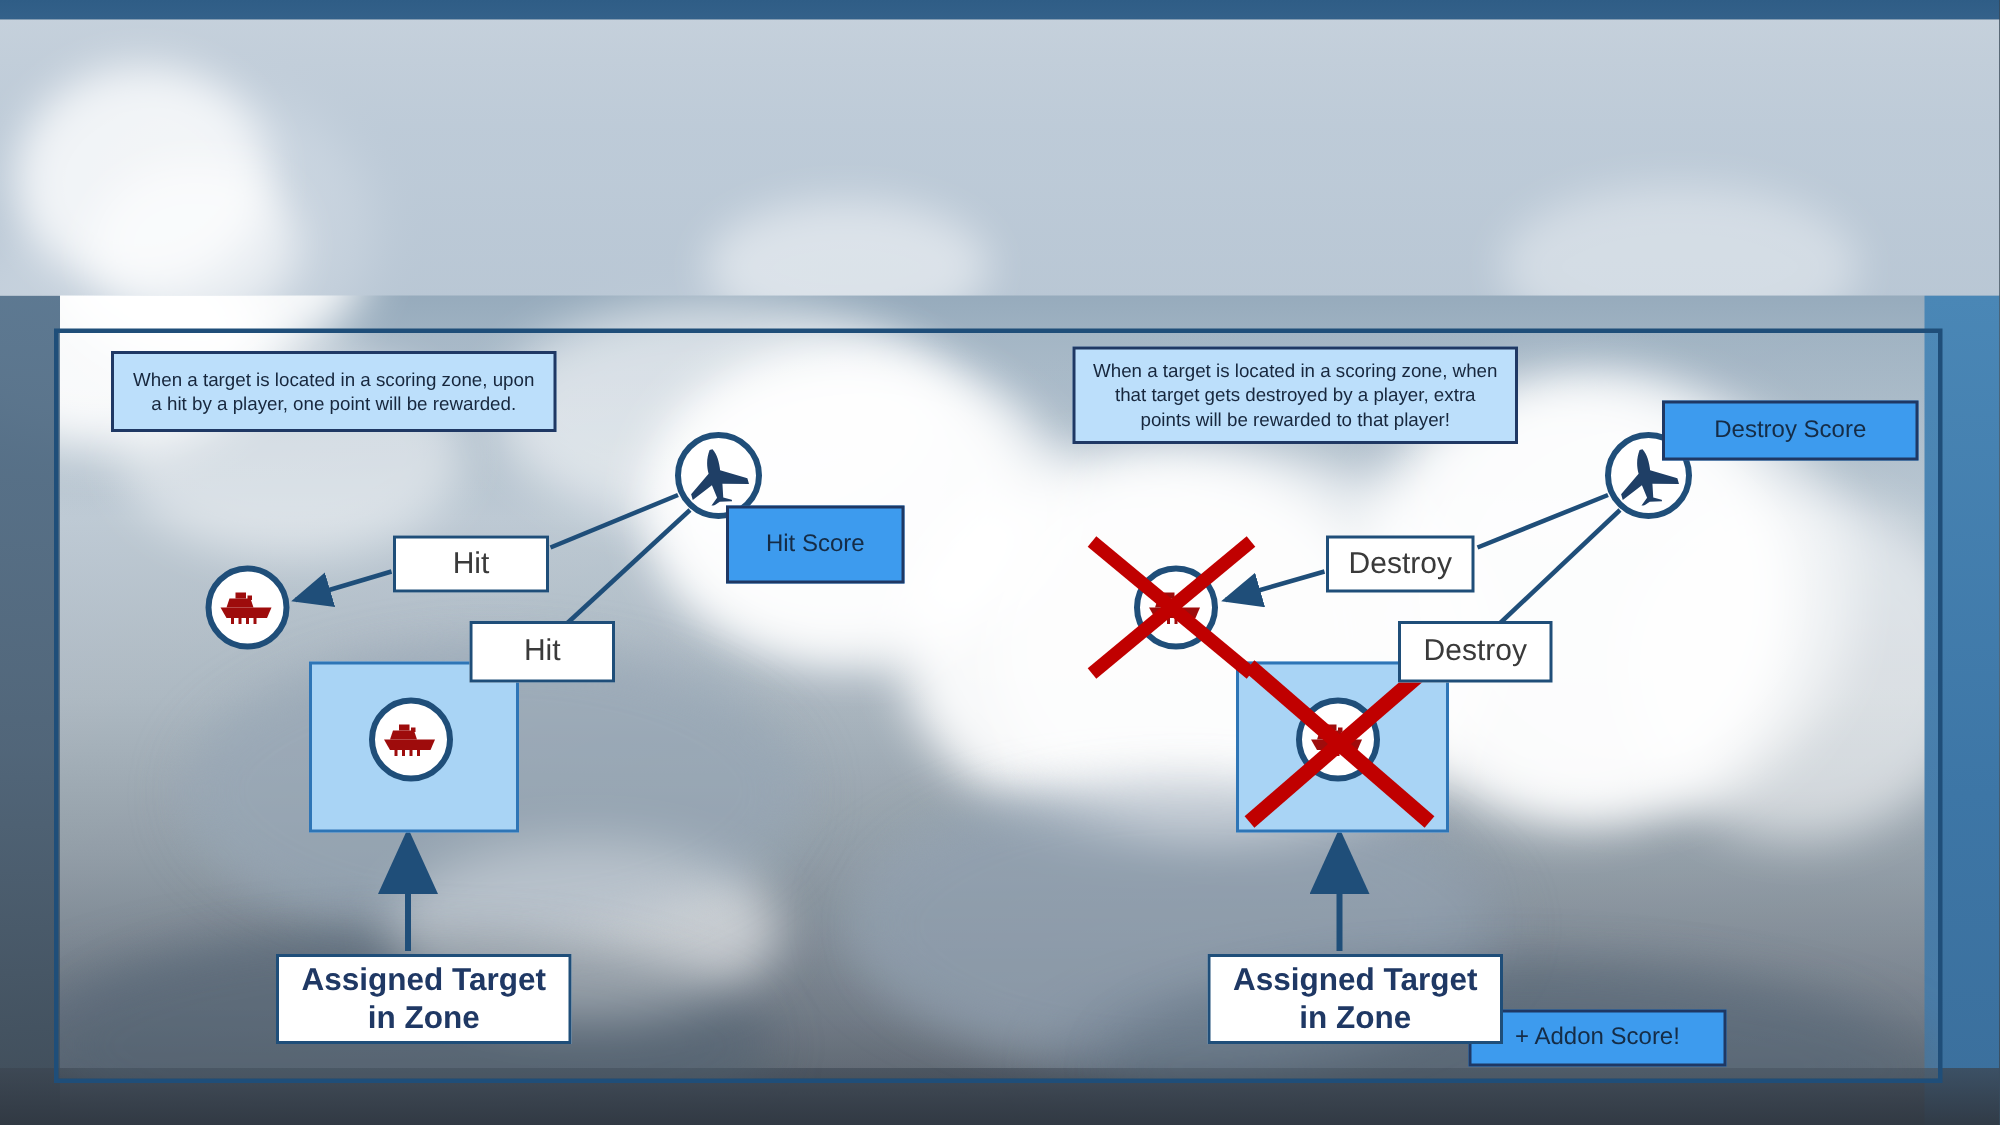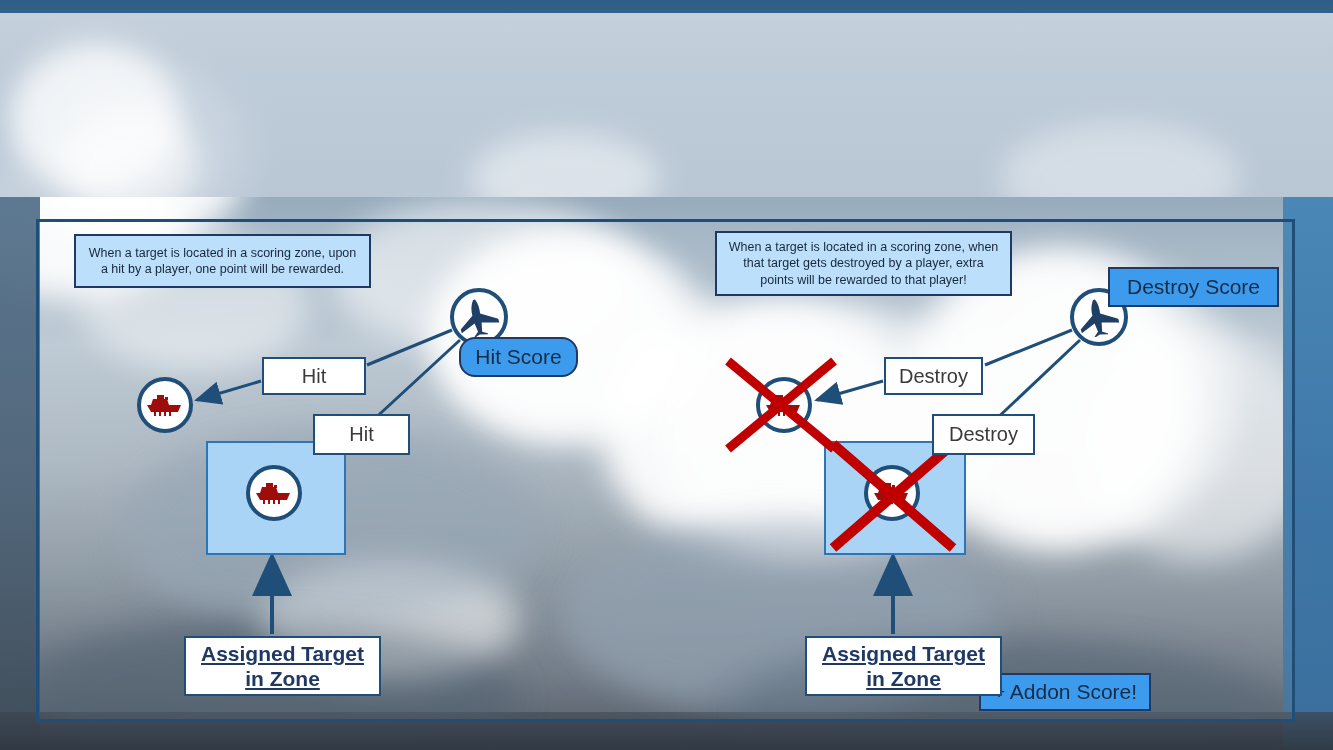--- a/index.html
+++ b/index.html
@@ -94,32 +94,32 @@
   .hit1{left:262px;top:357px;width:104px;height:38px;}
   .hit2{left:313px;top:414px;width:97px;height:41px;}
   .des1{left:884px;top:357px;width:99px;height:38px;}
   .des2{left:932px;top:414px;width:103px;height:41px;}
 
   
   .nbox{
     position:absolute;border:2px solid #1f4e79;background:#ffffff;
     color:#1f3864;font-weight:bold;font-size:21px;line-height:25px;
     display:flex;align-items:center;justify-content:center;text-align:center;
-    box-sizing:border-box;white-space:pre-line;text-decoration:underline;
+    box-sizing:border-box;white-space:pre-line;
   }
   .at-left{left:184px;top:636px;width:197px;height:60px;}
   .at-right{left:805px;top:636px;width:197px;height:60px;}
 
   
   .chip{
     position:absolute;border:2px solid #1f3864;background:#3d9bee;
-    color:#152c46;font-size:21px;display:flex;align-items:center;
+    color:#152c46;font-size:16px;display:flex;align-items:center;
     justify-content:center;box-sizing:border-box;
   }
-  .chip-hit{left:459px;top:337px;width:119px;height:40px;border-radius:16px;}
+  .chip-hit{left:484px;top:337px;width:119px;height:52px;}
   .chip-destroy{left:1108px;top:267px;width:171px;height:40px;}
   .chip-addon{left:979px;top:673px;width:172px;height:38px;}
 
   
   .zone{
     position:absolute;border:2px solid #2e75b6;background:#a9d4f5;
   }
   .zone-left{left:206px;top:441px;width:136px;height:110px;}
   .zone-right{left:824px;top:441px;width:138px;height:110px;}
 

